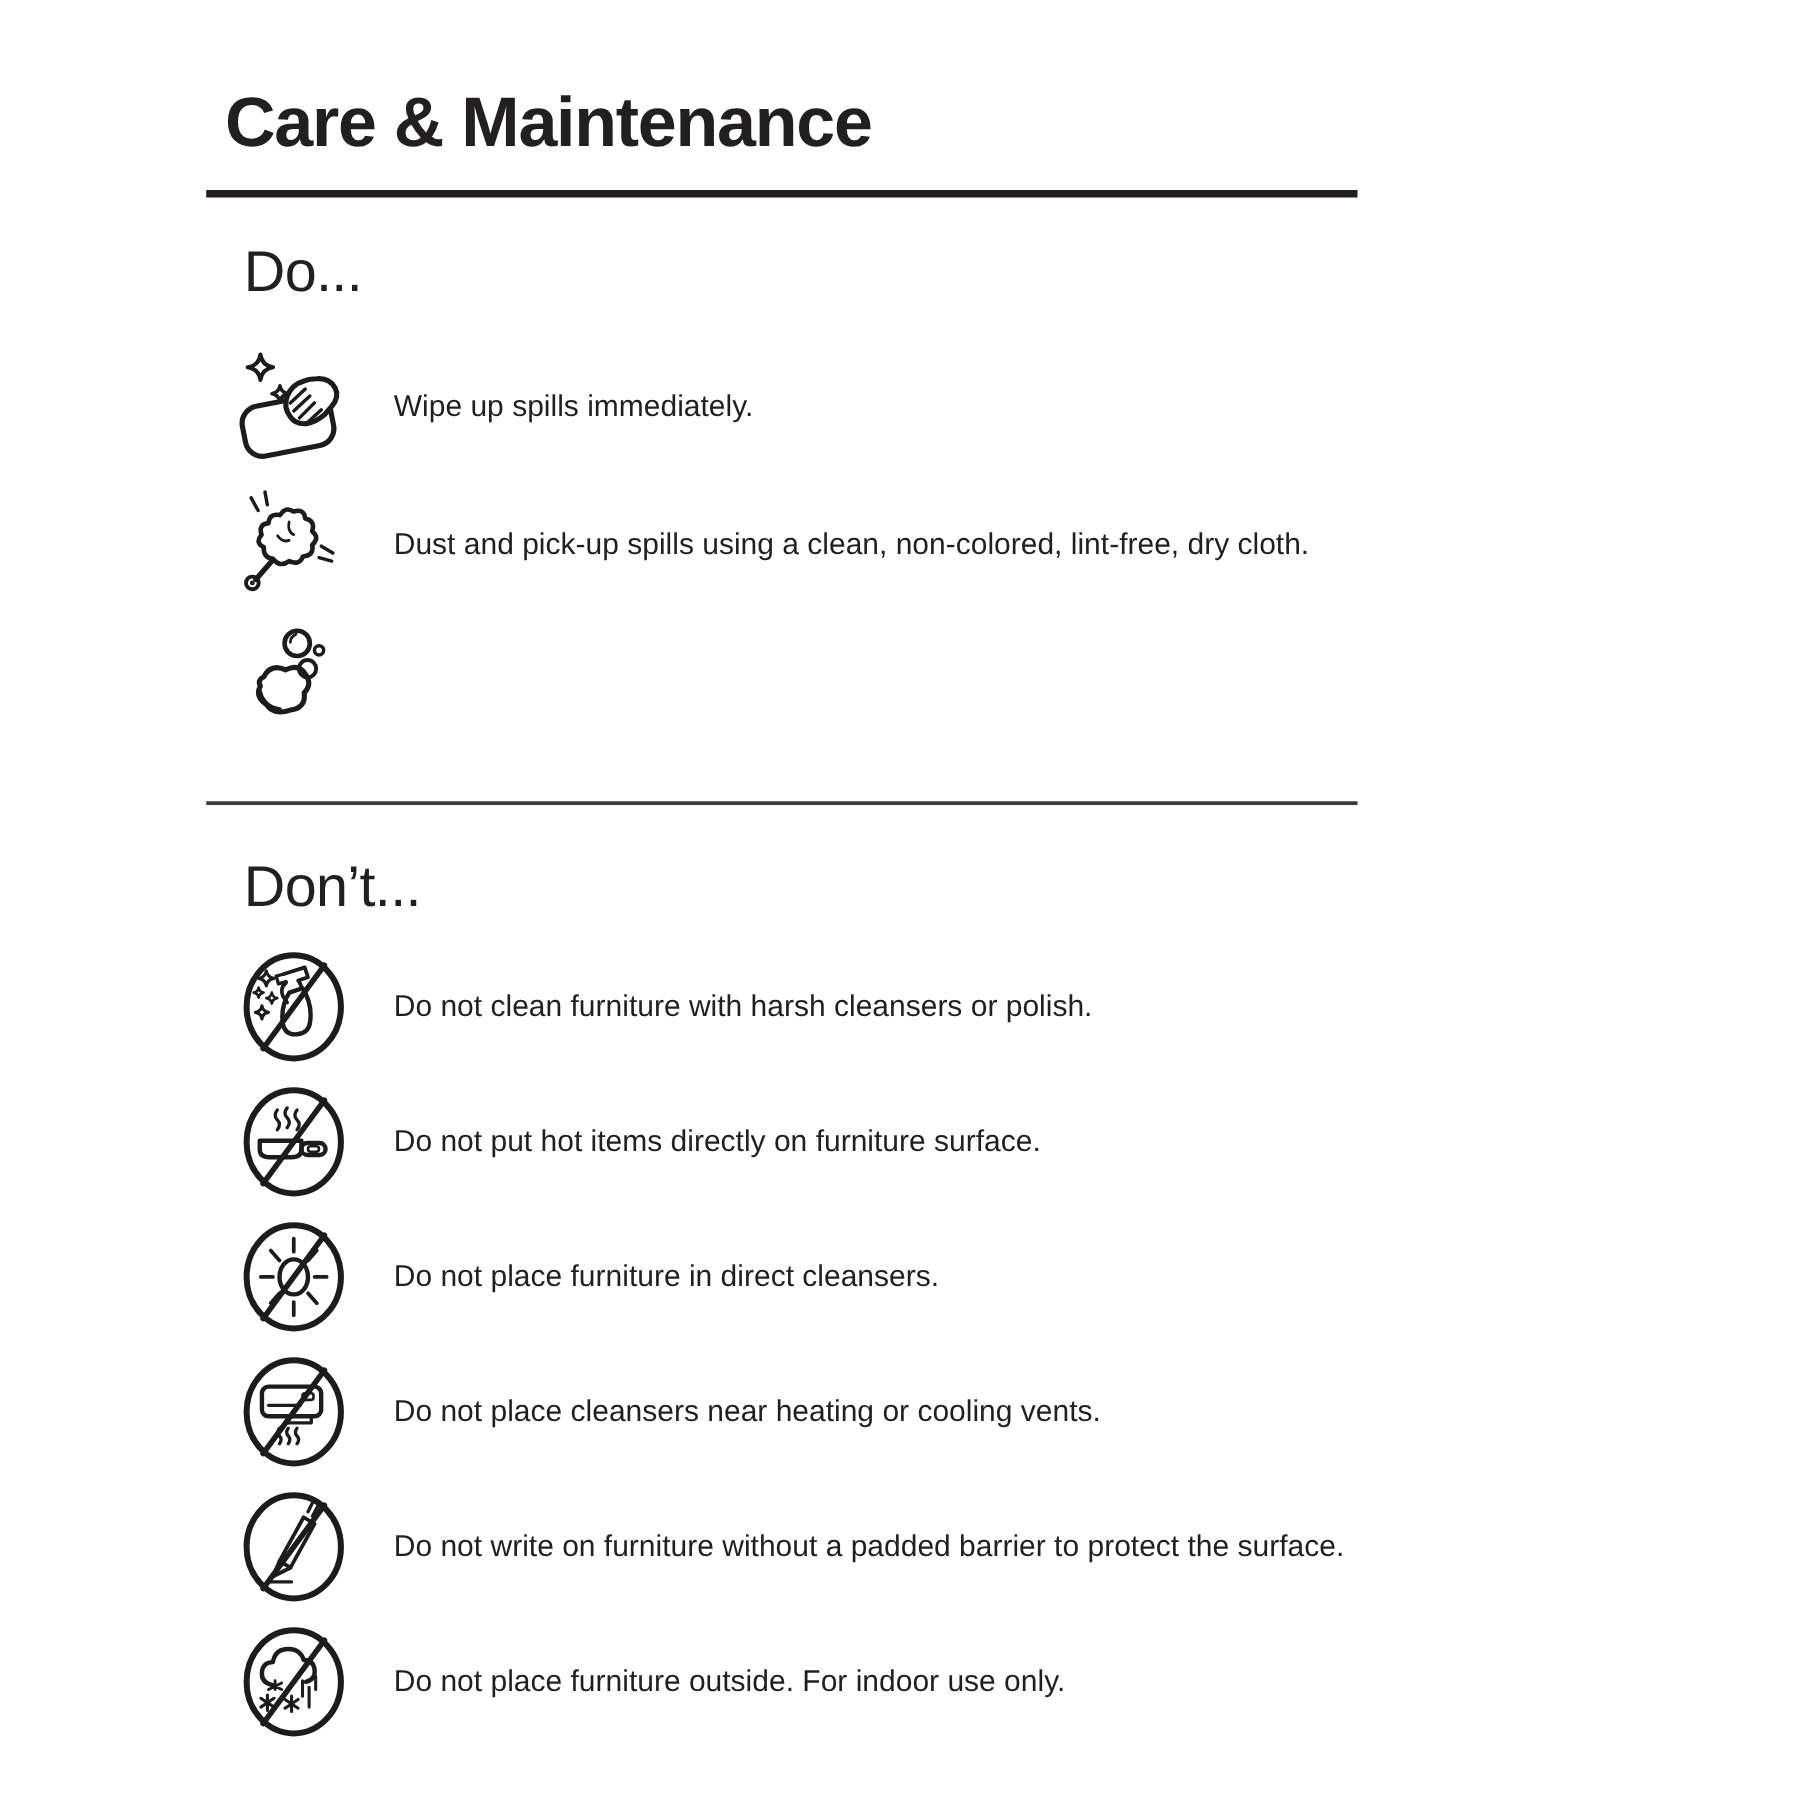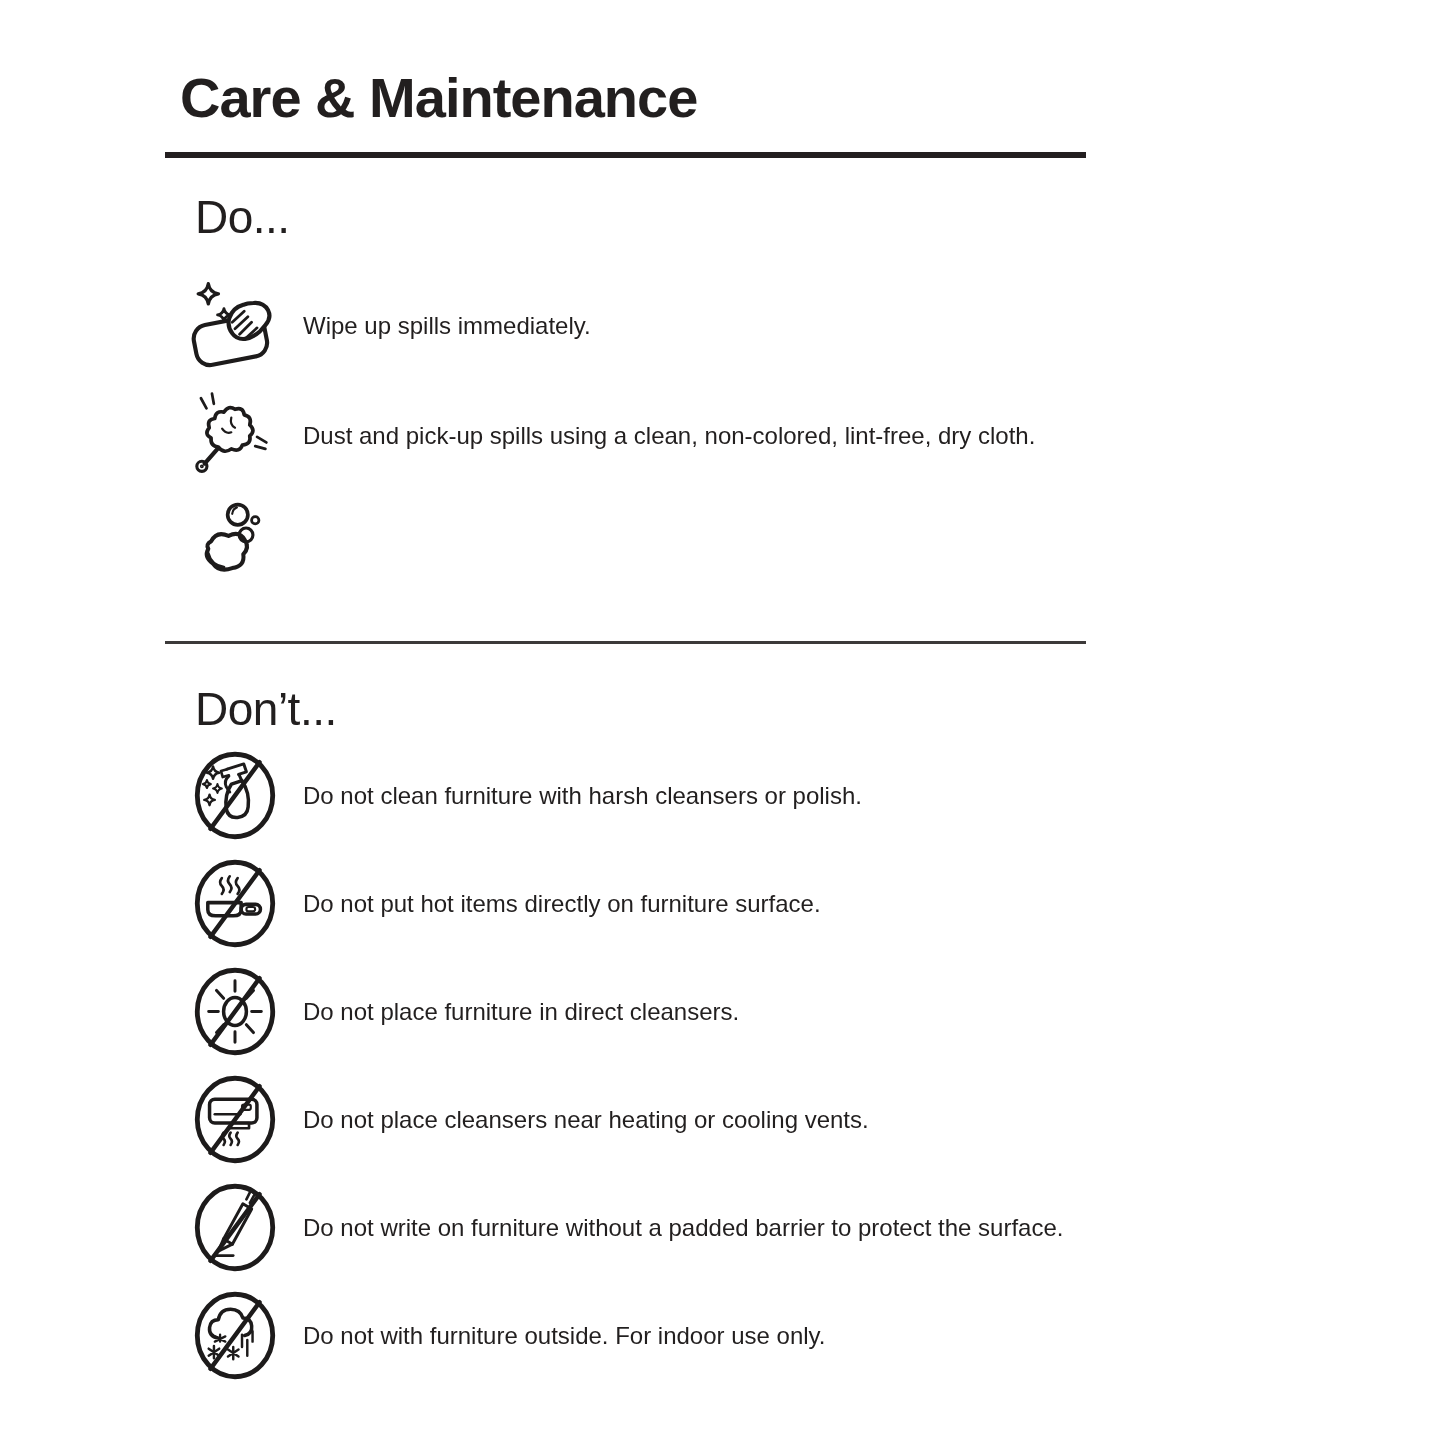--- a/index.html
+++ b/index.html
@@ -41,40 +41,40 @@
   }
   .section-heading {
     font-size: 46px;
     font-weight: normal;
     letter-spacing: -0.5px;
     margin: 33px 0 27px 30px;
     line-height: 1.15;
   }
   .section-heading.dont {
     margin-top: 39px;
-    margin-bottom: 6px;
+    margin-bottom: 16px;
   }
   .row {
     display: flex;
     align-items: center;
     margin-left: 22px;
   }
   .row.do-row { height: 110px; }
   .row.dont-row { height: 108px; }
   .icon-col {
     width: 96px;
     flex: none;
     display: flex;
     align-items: center;
     justify-content: center;
   }
   .item-text {
     font-size: 24px;
     line-height: 1.25;
-    margin-left: 20px;
+    margin-left: 32px;
     white-space: nowrap;
   }
   svg.ink {
     fill: none;
     stroke: #1d1b1b;
     stroke-linecap: round;
     stroke-linejoin: round;
   }
 </style>
 </head>
@@ -214,17 +214,17 @@
         <svg class="ink" width="88" height="93" viewBox="0 0 100 106">
           <ellipse cx="50" cy="53" rx="43" ry="47" stroke-width="5.5"></ellipse>
           <path d="M31 56 Q20 54 21 44 Q22 35 31 35 Q33 23 45 23 Q56 23 59 33 Q68 33 69 42 Q70 51 61 53" stroke-width="4"></path>
           <path d="M33 52 V60 M27 54 L39 60 M39 54 L27 60" stroke-width="2.6"></path>
           <path d="M26 65 V79 M20 68 L32 76 M32 68 L20 76" stroke-width="2.8"></path>
           <path d="M48 66 V80 M42 69 L54 77 M54 69 L42 77" stroke-width="2.8"></path>
           <path d="M58 52 V66 M64 58 V76 M70 48 V60" stroke-width="2.8"></path>
           <line x1="22" y1="91" x2="78" y2="15" stroke-width="5"></line>
         </svg>
       </span>
-      <span class="item-text">Do not with furniture outside. For indoor use only.</span>
+      <span class="item-text">Do not place furniture outside. For indoor use only.</span>
     </div>
   </section>
 
 </div>
 
 </body></html>

